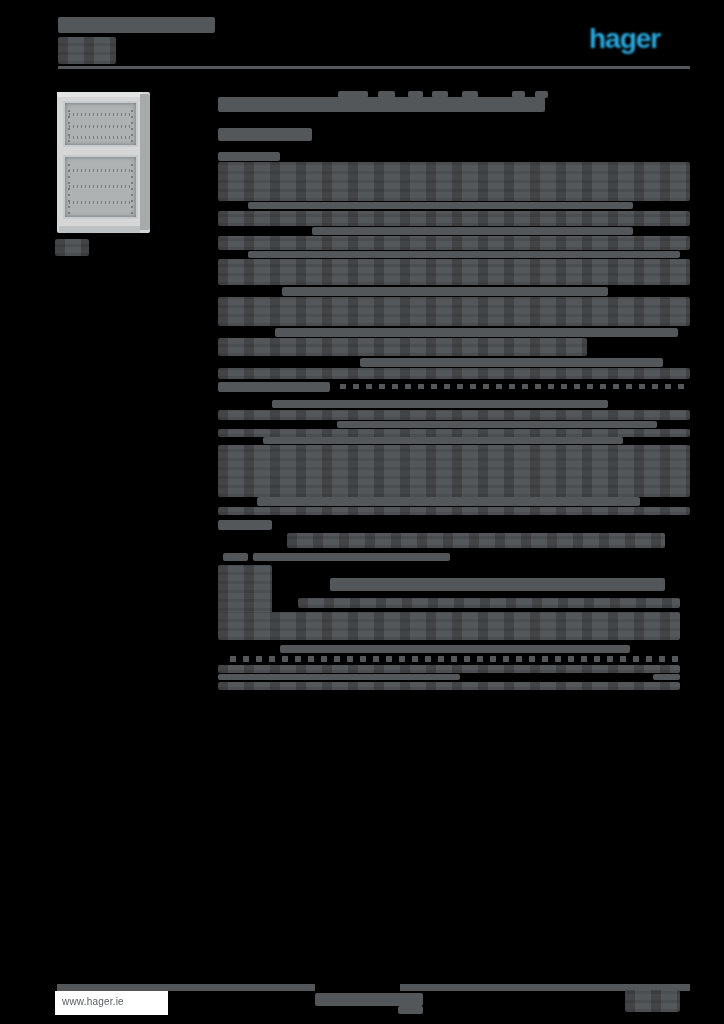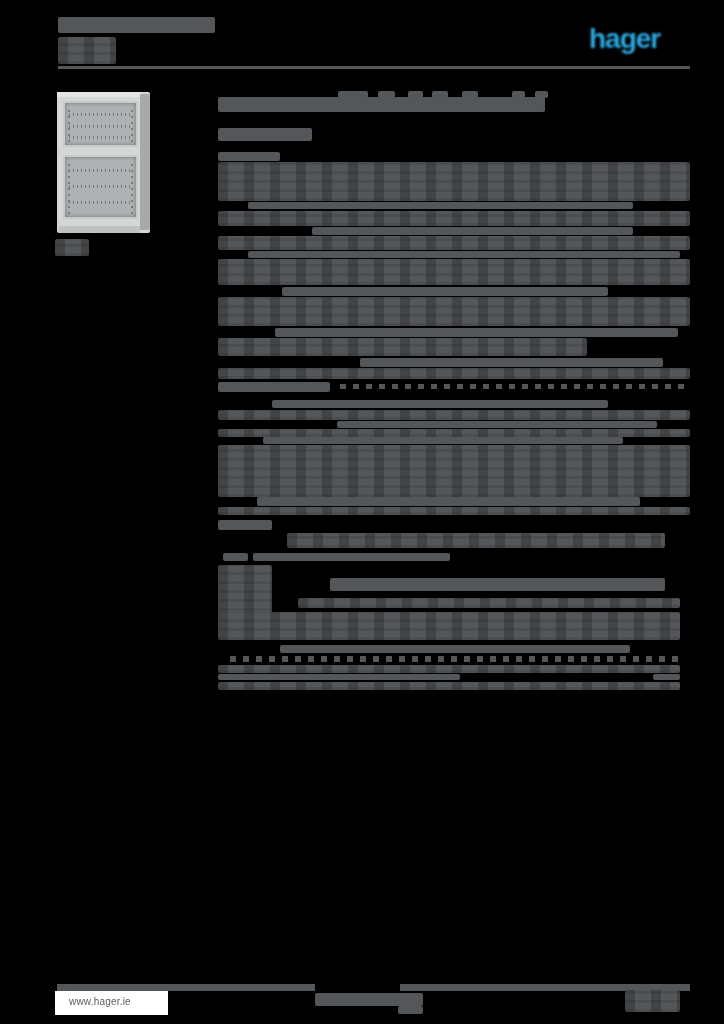--- a/index.html
+++ b/index.html
@@ -94,21 +94,21 @@
   
   .footer-urlbox {
     position: absolute;
     left: 55px; top: 991px;
     width: 113px; height: 24px;
     background: #ffffff;
     z-index: 3;
   }
   .footer-urlbox span {
     display: block;
-    padding: 5px 0 0 14px;
+    padding: 5px 0 0 7px;
     font-size: 10px;
     color: #595c5e;
     letter-spacing: 0.2px;
     filter: blur(0.4px);
   }
 </style>
 </head>
 <body>
 
 <div class="page">

